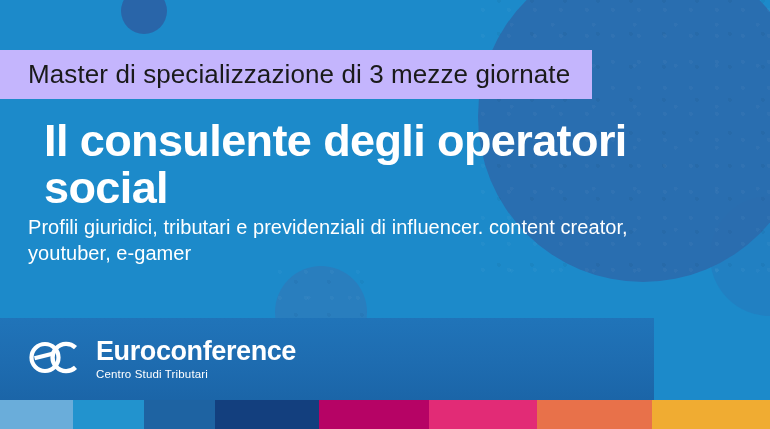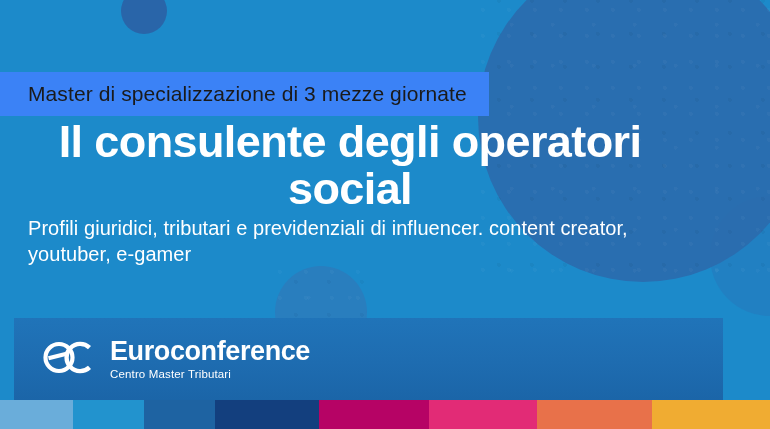--- a/index.html
+++ b/index.html
@@ -62,58 +62,57 @@
   
   .content {
     position:absolute;
     left:0; top:0;
     width:770px;
     z-index:3;
   }
 
   .eyebrow {
     display:inline-block;
-    background:#3b82f6;
+    background:#c4b5fd;
     color:#1a1a1a;
-    font-size:21px;
+    font-size:26px;
     line-height:1;
     letter-spacing:.1px;
     padding:11px 22px 12px 28px;
-    margin-top:72px;
+    margin-top:50px;
     white-space:nowrap;
   }
 
   .title {
     color:#ffffff;
     font-size:45px;
     font-weight:bold;
     line-height:1.05;
     letter-spacing:-.6px;
-    padding:0 12px;
-    margin-top:2px;
+    padding:0 44px;
+    margin-top:18px;
     max-width:700px;
-    text-align:center;
   }
 
   .subtitle {
     color:#ffffff;
     font-size:20px;
     font-weight:normal;
     line-height:1.32;
     letter-spacing:.05px;
     padding:0 28px;
     margin-top:2px;
     max-width:700px;
   }
 
   
   .footer-band {
     position:absolute;
-    left:14px; top:318px;
-    width:709px; height:82px;
+    left:0; top:318px;
+    width:654px; height:82px;
     background:linear-gradient(180deg,#2074b9 0%,#1e6cb0 55%,#1b65a8 100%);
     z-index:4;
     display:flex;
     align-items:center;
   }
 
   .logo {
     display:flex;
     align-items:center;
     gap:12px;
@@ -171,21 +170,21 @@
         <svg width="56" height="37" viewBox="0 0 56 37" aria-hidden="true">
 
           <circle cx="17" cy="18.5" r="13.5" fill="none" stroke="#ffffff" stroke-width="4.2"></circle>
           <line x1="6.5" y1="19.2" x2="26.5" y2="14.2" stroke="#ffffff" stroke-width="4"></line>
 
           <path d="M47.5 8.6 A13.6 13.6 0 1 0 47.5 28.4" fill="none" stroke="#ffffff" stroke-width="4.4" stroke-linecap="butt"></path>
         </svg>
       </span>
       <span class="logo-text">
         <span class="logo-name">Euroconference</span>
-        <span class="logo-tag">Centro Master Tributari</span>
+        <span class="logo-tag">Centro Studi Tributari</span>
       </span>
     </div>
   </div>
 
   <div class="color-strip" id="color-strip">
       <div class="swatch" style="background: rgb(106, 173, 218); width: 73px;"></div>
       <div class="swatch" style="background: rgb(34, 147, 206); width: 71px;"></div>
       <div class="swatch" style="background: rgb(30, 99, 162); width: 71px;"></div>
       <div class="swatch" style="background: rgb(19, 63, 126); width: 104px;"></div>
       <div class="swatch" style="background: rgb(182, 3, 101); width: 110px;"></div>

